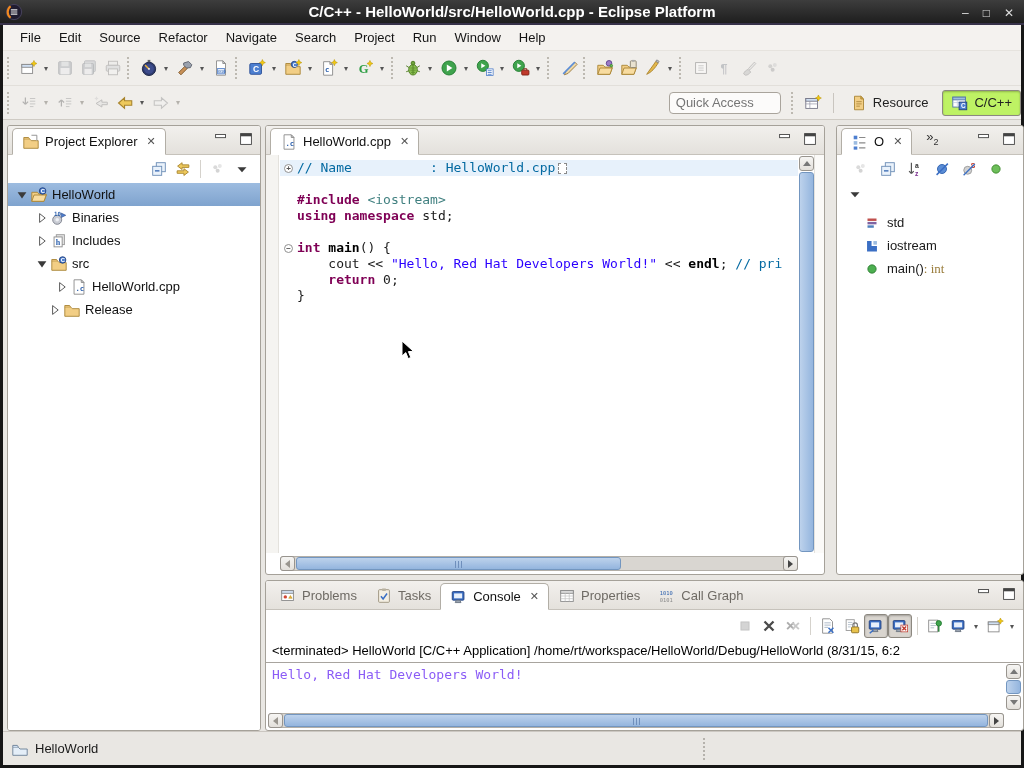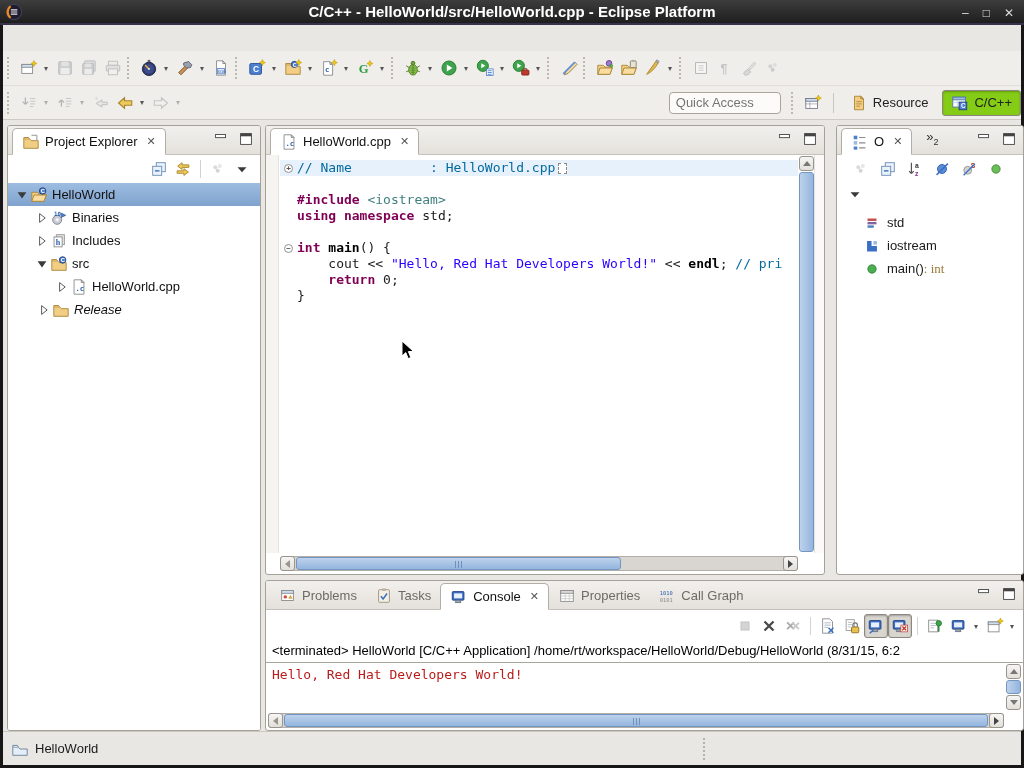--- a/index.html
+++ b/index.html
@@ -35,21 +35,21 @@
   .tbtn.disabled { opacity:.9; }
   .dd { font-size:8px; color:#555; width:10px; text-align:center; margin-right:2px; }
   .dd.dis { color:#b5b2ac; }
   .svgic { width:18px; height:18px; display:block; }
 
   #tb2-right { margin-left:auto; display:flex; align-items:center; }
   #quick-access { width:112px; height:22px; border:1px solid #A9A49C; border-radius:4px; background:#FCFBFA;
     color:#8E8A84; font-size:13px; padding:0 6px; font-family:"Liberation Sans",sans-serif; }
   .vsep { width:1px; height:20px; background:#C9C5BF; margin:0 8px; }
   .persp-btn { display:flex; align-items:center; gap:5px; padding:3px 8px; border-radius:3px; font-size:13px; color:#222; }
-  .persp-btn.active { background:#84cc16; border:1px solid #8C8880; box-shadow:inset 0 1px 2px rgba(0,0,0,.25); }
+  .persp-btn.active { background:#bef264; border:1px solid #8C8880; box-shadow:inset 0 1px 2px rgba(0,0,0,.25); }
 
   
   .panel { position:absolute; background:#fff; border:1px solid #A5A199; border-radius:3px; overflow:hidden; }
   #explorer-panel { left:4px;  top:125px; width:254px; height:606px; }
   #editor-panel   { left:262px; top:125px; width:560px; height:450px; }
   #outline-panel  { left:833px; top:125px; width:188px; height:450px; }
   #console-panel  { left:262px; top:580px; width:759px; height:151px; }
 
   .tabbar { position:relative; height:29px; background:linear-gradient(#F2F0ED,#E4E1DC);
     border-bottom:1px solid #C6C2BB; display:flex; align-items:flex-end; padding-left:4px; }
@@ -116,21 +116,21 @@
   .overflow-tabs { margin-left:14px; color:#333; font-size:13px; align-self:center; margin-bottom:4px; }
   .overflow-tabs sub { font-size:9px; }
 
   
   #console-toolbar { position:absolute; top:30px; left:0; right:4px; height:30px; background:#fff;
     display:flex; align-items:center; justify-content:flex-end; }
   #console-header { position:absolute; top:62px; left:0; right:18px; height:18px; padding-left:6px;
     font-size:13px; color:#000; white-space:nowrap; overflow:hidden; background:#fff; }
   #console-rule { position:absolute; top:81px; left:0; right:0; height:1px; background:#A8A49E; }
   #console-out { position:absolute; top:82px; left:0; right:18px; bottom:20px; padding:4px 6px;
-    font-family:"DejaVu Sans Mono",monospace; font-size:13px; color:#b91c1c; white-space:pre; overflow:hidden; }
+    font-family:"DejaVu Sans Mono",monospace; font-size:13px; color:#8b5cf6; white-space:pre; overflow:hidden; }
   #con-vsb { position:absolute; right:2px; top:83px; bottom:20px; width:15px; }
   #con-hsb { left:2px; right:19px; bottom:2px; }
 
   
   #statusbar { position:absolute; left:0; bottom:0; width:1018px; height:34px; background:#E9E7E3;
     border-top:1px solid #CBC7C1; display:flex; align-items:center; padding-left:8px; gap:6px; }
   #statusbar .dothandle { position:absolute; left:700px; top:6px; height:22px; width:4px; border-left:2px dotted #B5B2AC; }
 
   
   #mouse-cursor { position:absolute; left:398px; top:340px; z-index:50; pointer-events:none; }
@@ -149,20 +149,32 @@
         </svg>
     </span>
     <span class="ttext">C/C++ - HelloWorld/src/HelloWorld.cpp - Eclipse Platform</span>
     <span id="wincontrols">
       <span>–</span>
       <span>□</span>
       <span>✕</span>
     </span>
   </div>
 
+  <div id="menubar">
+      <span class="menu-item">File</span>
+      <span class="menu-item">Edit</span>
+      <span class="menu-item">Source</span>
+      <span class="menu-item">Refactor</span>
+      <span class="menu-item">Navigate</span>
+      <span class="menu-item">Search</span>
+      <span class="menu-item">Project</span>
+      <span class="menu-item">Run</span>
+      <span class="menu-item">Window</span>
+      <span class="menu-item">Help</span>
+    </div>
 
   <div id="toolbar1">
       <span class="handle"></span>
       <span class="tb-group">
         <span class="tbtn">
           <svg class="svgic" viewBox="0 0 20 20">
             <rect x="2" y="6" width="12" height="10" fill="#fff" stroke="#8a8a8a"></rect>
             <rect x="2" y="6" width="12" height="3.2" fill="#cfdff2" stroke="#8a8a8a"></rect>
             <path d="M15.5 1.6 l1 2.3 2.3 1.1 -2.3 1.1 -1 2.3 -1-2.3 -2.3-1.1 2.3-1.1z" fill="#F2C811" stroke="#B8940A" stroke-width=".6"></path>
           </svg>
@@ -632,21 +644,21 @@
           </span>
           <span class="ticon">
             <svg class="svgic" viewBox="0 0 20 20">
               <path d="M4.5 2 h8 l3 3 v13 h-11 z" fill="#fff" stroke="#8a8a8a"></path>
               <path d="M12.5 2 l3 3 h-3 z" fill="#ddd" stroke="#8a8a8a"></path>
               <text x="6" y="14.5" font-size="8" font-weight="bold" fill="#2B5FAD" font-family="monospace">.c</text>
             </svg>
           </span>
           <span class="tlabel">HelloWorld.cpp</span>
         </div>
-        <div class="trow" style="padding-left: 28px; font-style: italic;">
+        <div class="trow" style="padding-left: 39px;">
           <span class="arrow">
             <svg class="svgic" viewBox="0 0 20 20">
               <path d="M7 4.5 l7 5.5 -7 5.5 z" fill="#fff" stroke="#555" stroke-width="1.2"></path>
             </svg>
           </span>
           <span class="ticon">
             <svg class="svgic" viewBox="0 0 20 20">
               <path d="M2 6.5 h6.3 l2 2 H18 v8.5 H2 z" fill="#F2CE85" stroke="#A98436"></path>
               <path d="M2 6.5 V5 h5.3 l1 1.5" fill="#E8BE6C" stroke="#A98436"></path>
             </svg>

